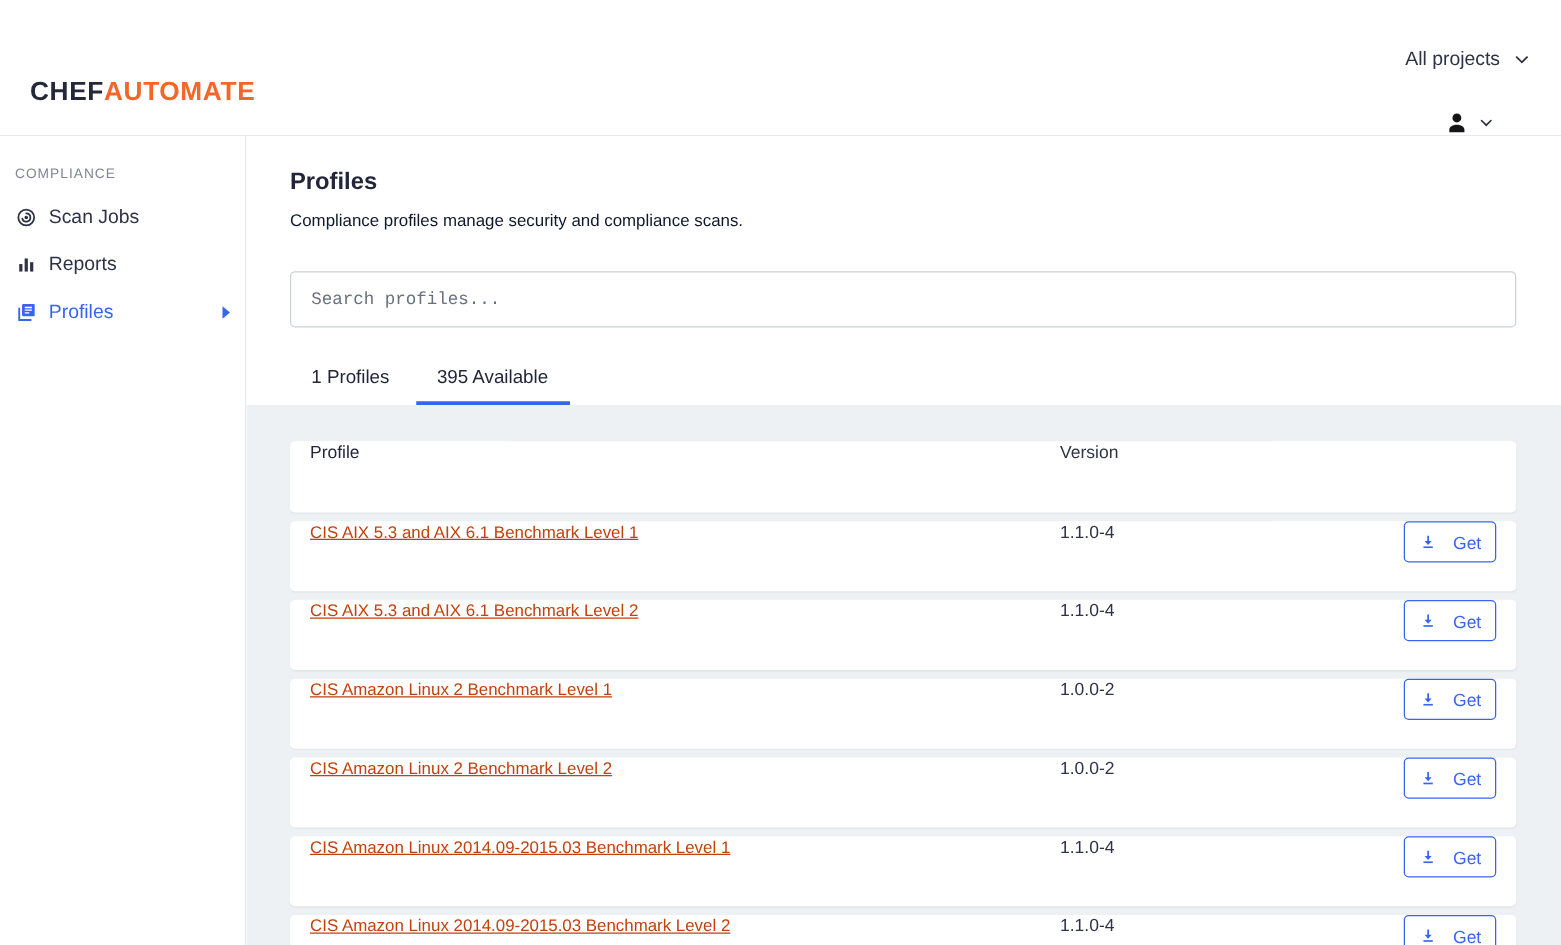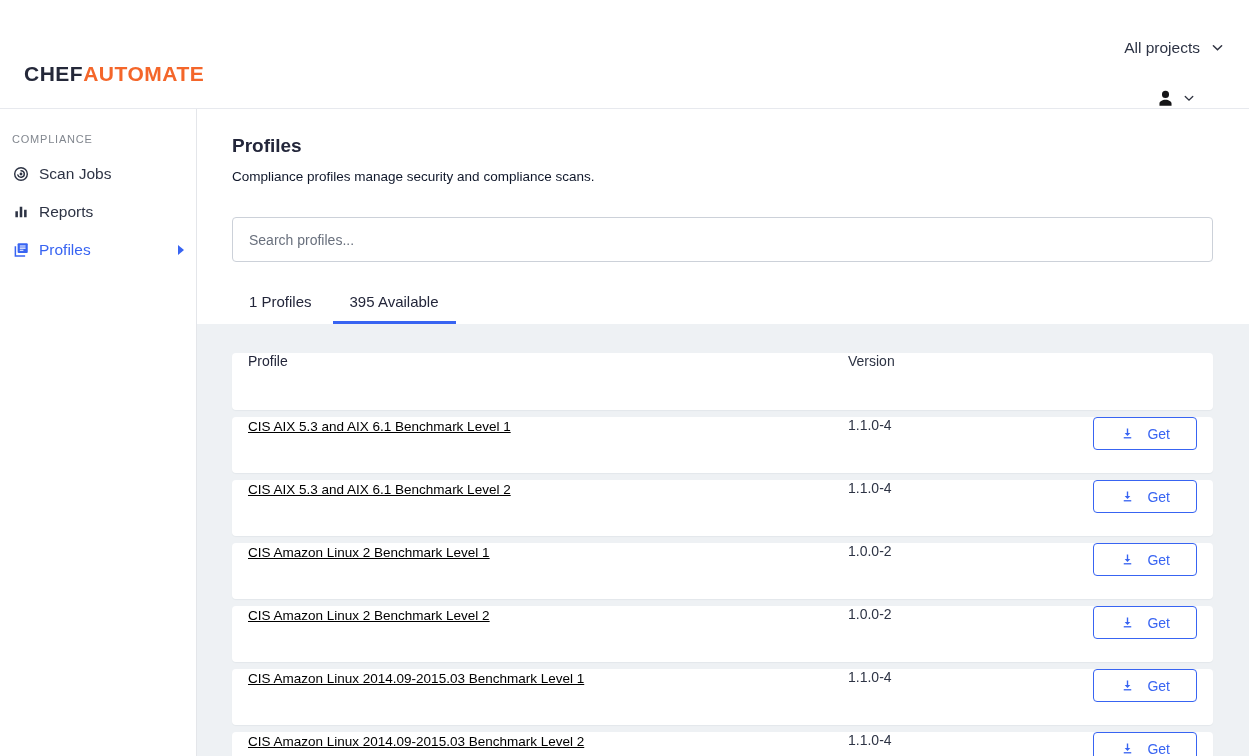--- a/index.html
+++ b/index.html
@@ -47,21 +47,21 @@
   .expand-arrow { margin-left:auto; width:0; height:0; border-top:5px solid transparent; border-bottom:5px solid transparent; border-left:6px solid var(--accent); }
 
   
   .main { flex:1; display:flex; flex-direction:column; background:#fff; overflow:hidden; }
   .main-top { padding:0 36px 0 35px; }
   .page-title { font-size:19px; line-height:20px; font-weight:700; color:var(--heading); margin:27px 0 0; }
   .page-desc { font-size:13.5px; line-height:14px; color:#0f172a; margin:14px 0 0; }
   .search-input {
     display:block; width:100%; height:45px; margin-top:33px;
     border:1px solid #ccd1d9; border-radius:4px; padding:0 16px;
-    font-size:14px; color:var(--dark); font-family:Liberation Sans, sans-serif;
+    font-size:14px; color:var(--dark); font-family:Liberation Mono, monospace;
     outline:none; background:#fff;
   }
   .search-input::placeholder { color:#69707d; opacity:1; }
 
   .tabs { display:flex; gap:4px; margin-top:23px; }
   .tab {
     padding:8px 17px 11px; font-size:15px; color:var(--heading);
     border-bottom:3px solid transparent; cursor:pointer; text-align:center;
   }
   .tab.active { border-bottom-color:var(--accent); }
@@ -69,24 +69,24 @@
   
   .content-area { flex:1; background:#eef1f4; padding:29px 36px 0 35px; overflow:hidden; }
   .card {
     background:#fff; border-radius:4px; display:flex; align-items:flex-start;
     padding:0 16px; box-shadow:0 1px 1px rgba(40,50,70,0.05);
   }
   .header-card { height:57px; margin-bottom:7px; font-size:14px; color:var(--heading); }
   .row-card { height:56px; margin-bottom:7px; }
   .col-profile { width:600px; flex-shrink:0; }
   .col-version { flex:1; font-size:14px; color:var(--dark); }
-  .profile-link { color:#000000; font-size:13.5px; text-decoration:underline; cursor:pointer; }
+  .profile-link { color:#c2410c; font-size:13.5px; text-decoration:underline; cursor:pointer; }
   .get-btn {
     margin-left:auto; display:flex; align-items:center; gap:12px;
-    height:33px; padding:0 26px; background:#fff;
+    height:33px; padding:0 11px; background:#fff;
     border:1px solid var(--accent); border-radius:4px;
     color:var(--accent); font-size:14px; font-family:"Liberation Sans", sans-serif;
     cursor:pointer;
   }
   .get-btn svg { width:15px; height:15px; fill:currentColor; }
 </style>
 </head>
 <body>
 
 <header class="navbar">

